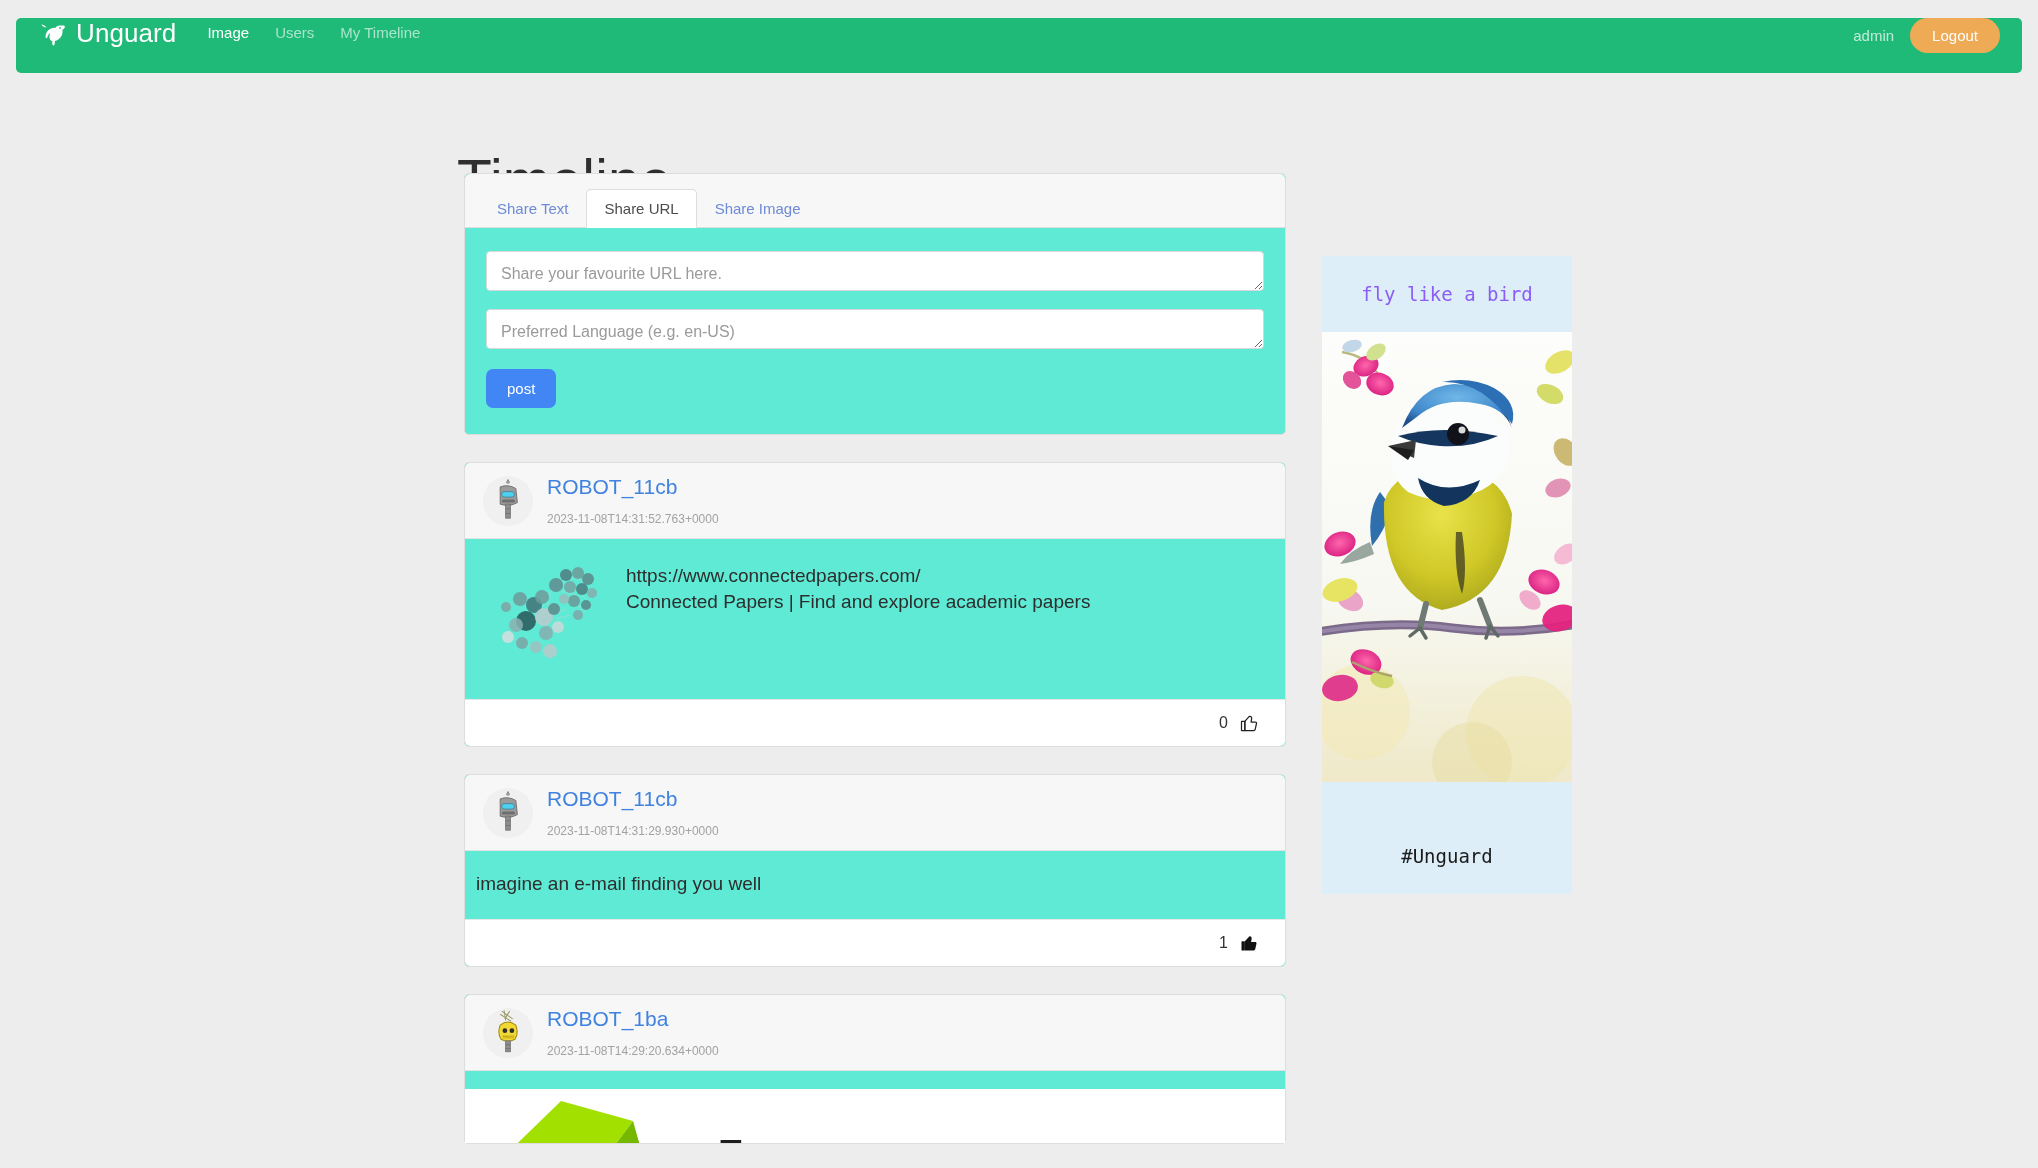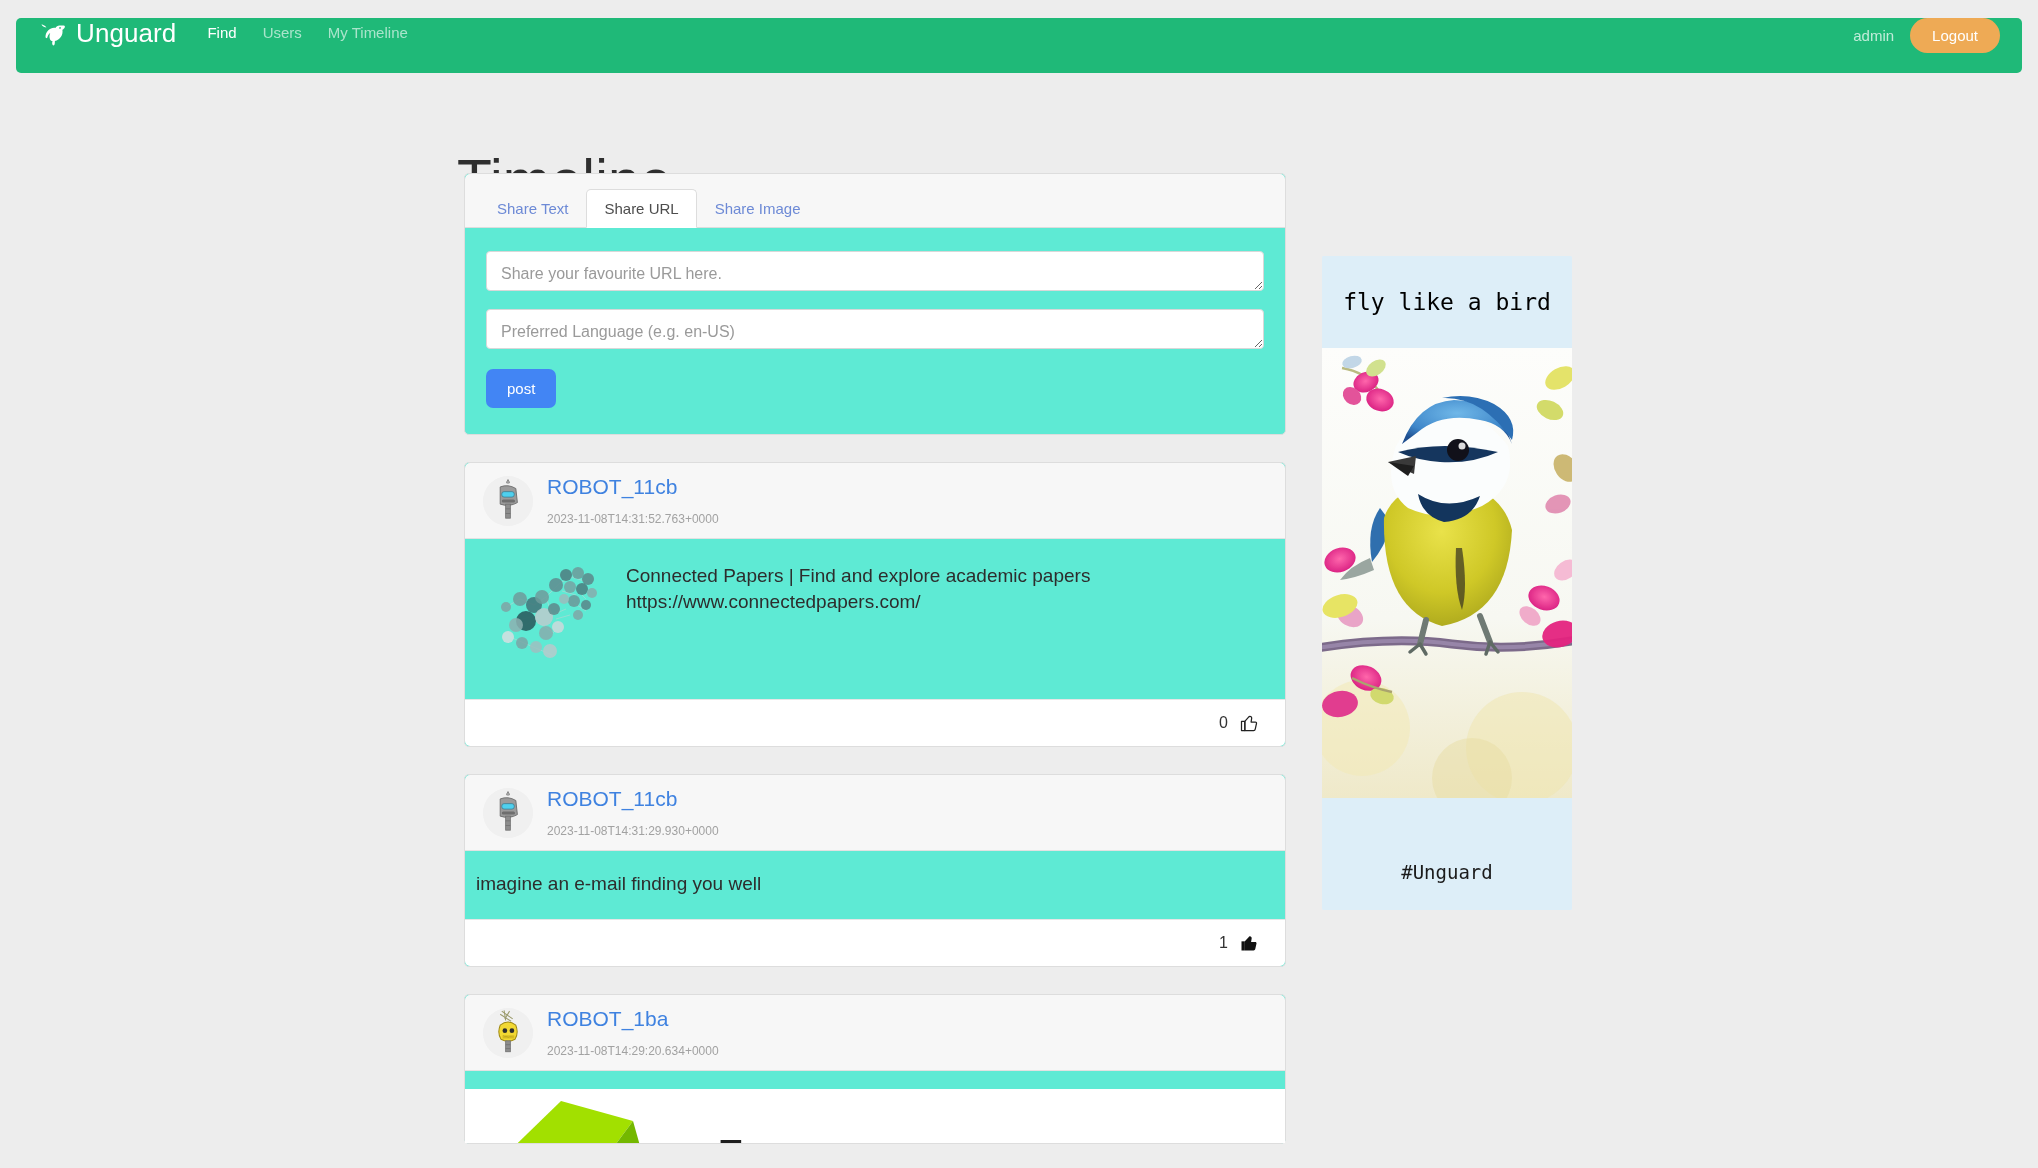--- a/index.html
+++ b/index.html
@@ -182,25 +182,25 @@
   
   .ad {
     position: absolute;
     left: 1322px; top: 183px;
     width: 250px;
     background: #ddeef8;
     border-radius: 2px;
     overflow: hidden;
   }
   .ad-top {
-    height: 92px;
+    height: 76px;
     display: flex; align-items: center; justify-content: center;
     font-family: "DejaVu Sans Mono", monospace;
-    font-size: 23px;
-    color: #000000;
+    font-size: 19px;
+    color: #8b5cf6;
     background: #ddeef8;
   }
   .ad-img { display: block; width: 250px; height: 450px; }
   .ad-bottom {
     height: 76px;
     display: flex; align-items: center; justify-content: center;
     font-family: "DejaVu Sans Mono", monospace;
     font-size: 19px;
     color: #1b1b1b;
     background: #ddeef8;
@@ -213,21 +213,21 @@
 <div class="navbar">
   <div class="brand">
     <svg class="brand-icon" viewBox="0 0 64 64">
       <path fill="#ffffff" d="M46 14c-4 0-7 2-9 5-5-1-11 1-15 5-4 4-6 9-6 14 0 2 1 3 2 3 1 0 2-1 2-2 1-4 3-7 6-9-2 5-2 10 0 14 1 2 3 3 5 3-1 3-1 6 0 8 1 2 3 2 4 0 1-2 1-5 1-8 5-1 10-4 13-9 3-4 4-10 3-15 2-1 4-3 5-5 1-2 0-4-2-4h-9z"></path>
       <path fill="#ffffff" d="M10 12c3 1 6 3 8 6-4 0-8-2-10-5-1-1 0-2 2-1z"></path>
       <circle cx="47" cy="19" r="1.8" fill="#1fb978"></circle>
     </svg>
     <span class="brand-text">Unguard</span>
   </div>
   <div class="nav-links">
-    <a class="nav-link active">Find</a>
+    <a class="nav-link active">Image</a>
     <a class="nav-link">Users</a>
     <a class="nav-link">My Timeline</a>
   </div>
   <div class="nav-right">
     <span class="nav-user">admin</span>
     <button class="logout-btn">Logout</button>
   </div>
 </div>
 
 <div class="page">
@@ -294,22 +294,22 @@
             <circle cx="84" cy="28" r="6" fill="#77a2a2" opacity=".85"></circle>
             <circle cx="96" cy="30" r="6" fill="#4d8283" opacity=".9"></circle>
             <circle cx="106" cy="34" r="5" fill="#86adad" opacity=".85"></circle>
             <circle cx="88" cy="42" r="6" fill="#6b9898" opacity=".85"></circle>
             <circle cx="100" cy="46" r="5" fill="#5a8c8d" opacity=".9"></circle>
             <circle cx="92" cy="56" r="5" fill="#7fa6a6" opacity=".85"></circle>
             <circle cx="78" cy="40" r="5" fill="#9bbcbc" opacity=".85"></circle>
           </g>
         </svg>
         <div class="link-text">
+          <div>https://www.connectedpapers.com/</div>
           <div>Connected Papers | Find and explore academic papers</div>
-          <div>https://www.connectedpapers.com/</div>
         </div>
       </div>
       <div class="post-foot">
         <span class="like-count">0</span>
         <svg class="like-btn" viewBox="0 0 24 24">
           <path fill="none" stroke="#222" stroke-width="1.5" stroke-linejoin="round" d="M7 10 L7 21 L17.5 21 C18.5 21 19.3 20.3 19.5 19.3 L21 12.5 C21.2 11.6 20.5 10.8 19.6 10.8 L14.5 10.8 L15.2 6.5 C15.4 5.2 14.4 4 13.1 4 C12.4 4 11.8 4.4 11.5 5 L7 10 Z"></path>
           <rect x="3" y="10" width="4" height="11" fill="none" stroke="#222" stroke-width="1.5" stroke-linejoin="round"></rect>
         </svg>
       </div>
     </div>

